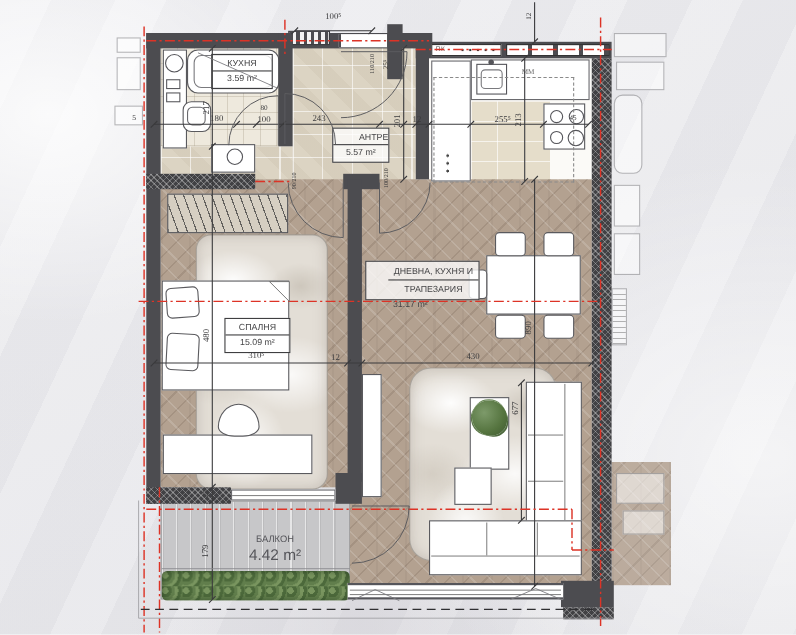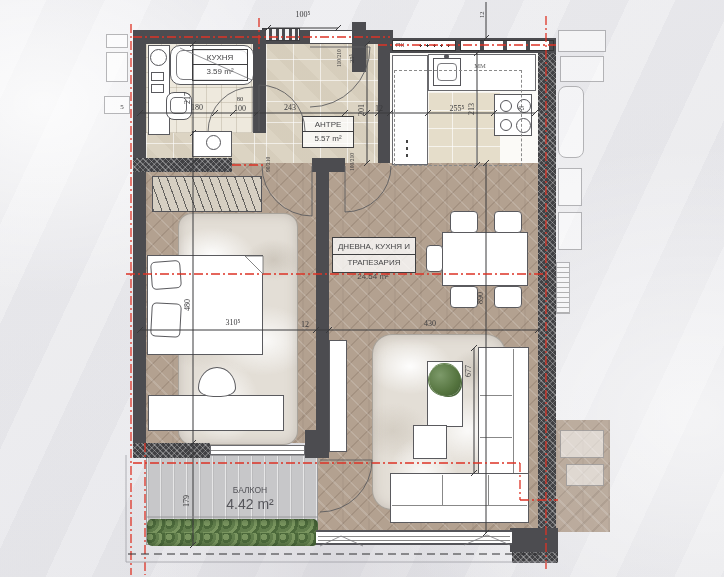--- a/index.html
+++ b/index.html
@@ -168,28 +168,32 @@
   <div class="abs" style="left:316px;top:530px;width:196px;height:15px;background:#fff;border-top:2px solid #55555a;border-bottom:2px solid #55555a;box-sizing:border-box;">
     <div class="thinline" style="left:2px;top:4px;width:192px;height:1px;"></div>
     <div class="thinline" style="left:2px;top:8px;width:192px;height:1px;"></div>
   </div>
 
   <div class="lbl lblbox" style="left:192px;top:49px;width:54px;height:30px;font-size:8px;">
     <div class="row" style="height:15px;line-height:15px;border-bottom:1px solid #3f3f41;">КУХНЯ</div>
     <div class="row" style="height:14px;line-height:14px;">3.59 m²</div>
   </div>
   <div class="lbl lblbox" style="left:302px;top:116px;width:50px;height:30px;font-size:8px;">
-    <div class="row" style="height:15px;line-height:15px;border-bottom:1px solid #3f3f41;">АНТРЕ</div>
+    <div class="row" style="height:15px;line-height:15px;border-bottom:1px solid #3f3f41;text-align:right;">АНТРЕ</div>
     <div class="row" style="height:14px;line-height:14px;">5.57 m²</div>
   </div>
-  <div class="lbl lblbox" style="left:332px;top:237px;width:82px;height:34px;font-size:8px;">
+  <div class="lbl lblbox" style="left:332px;top:237px;width:82px;height:34px;font-size:8px;padding-left:20px;">
     <div class="row" style="height:17px;line-height:17px;border-bottom:1px solid #3f3f41;">ДНЕВНА, КУХНЯ И</div>
     <div class="row" style="height:16px;line-height:16px;">ТРАПЕЗАРИЯ</div>
   </div>
-  <div class="lbl" style="left:332px;top:272px;width:82px;font-size:8px;">24.54 m²</div>
+  <div class="lbl" style="left:332px;top:272px;width:82px;font-size:8px;">31.17 m²</div>
+  <div class="lbl lblbox" style="left:204px;top:289px;width:58px;height:30px;font-size:8px;">
+    <div class="row" style="height:15px;line-height:15px;border-bottom:1px solid #3f3f41;">СПАЛНЯ</div>
+    <div class="row" style="height:14px;line-height:14px;">15.09 m²</div>
+  </div>
   <div class="lbl" style="left:210px;top:486px;width:80px;font-size:8.5px;color:#55555a;">
     <div>БАЛКОН</div>
     <div style="font-size:14px;">4.42 m²</div>
   </div>
   <div class="dim f65" style="left:468px;top:63px;width:24px;color:#666;">ММ</div>
 
   <div class="dim" style="left:283px;top:11px;width:40px;">100⁵</div>
   <div class="dim vdim f65" style="left:479px;top:4px;height:22px;">12</div>
   <div class="dim vdim f65" style="left:349px;top:46px;height:26px;">25⁵</div>
   <div class="dim vdim f55" style="left:337px;top:42px;height:32px;">110/210</div>

